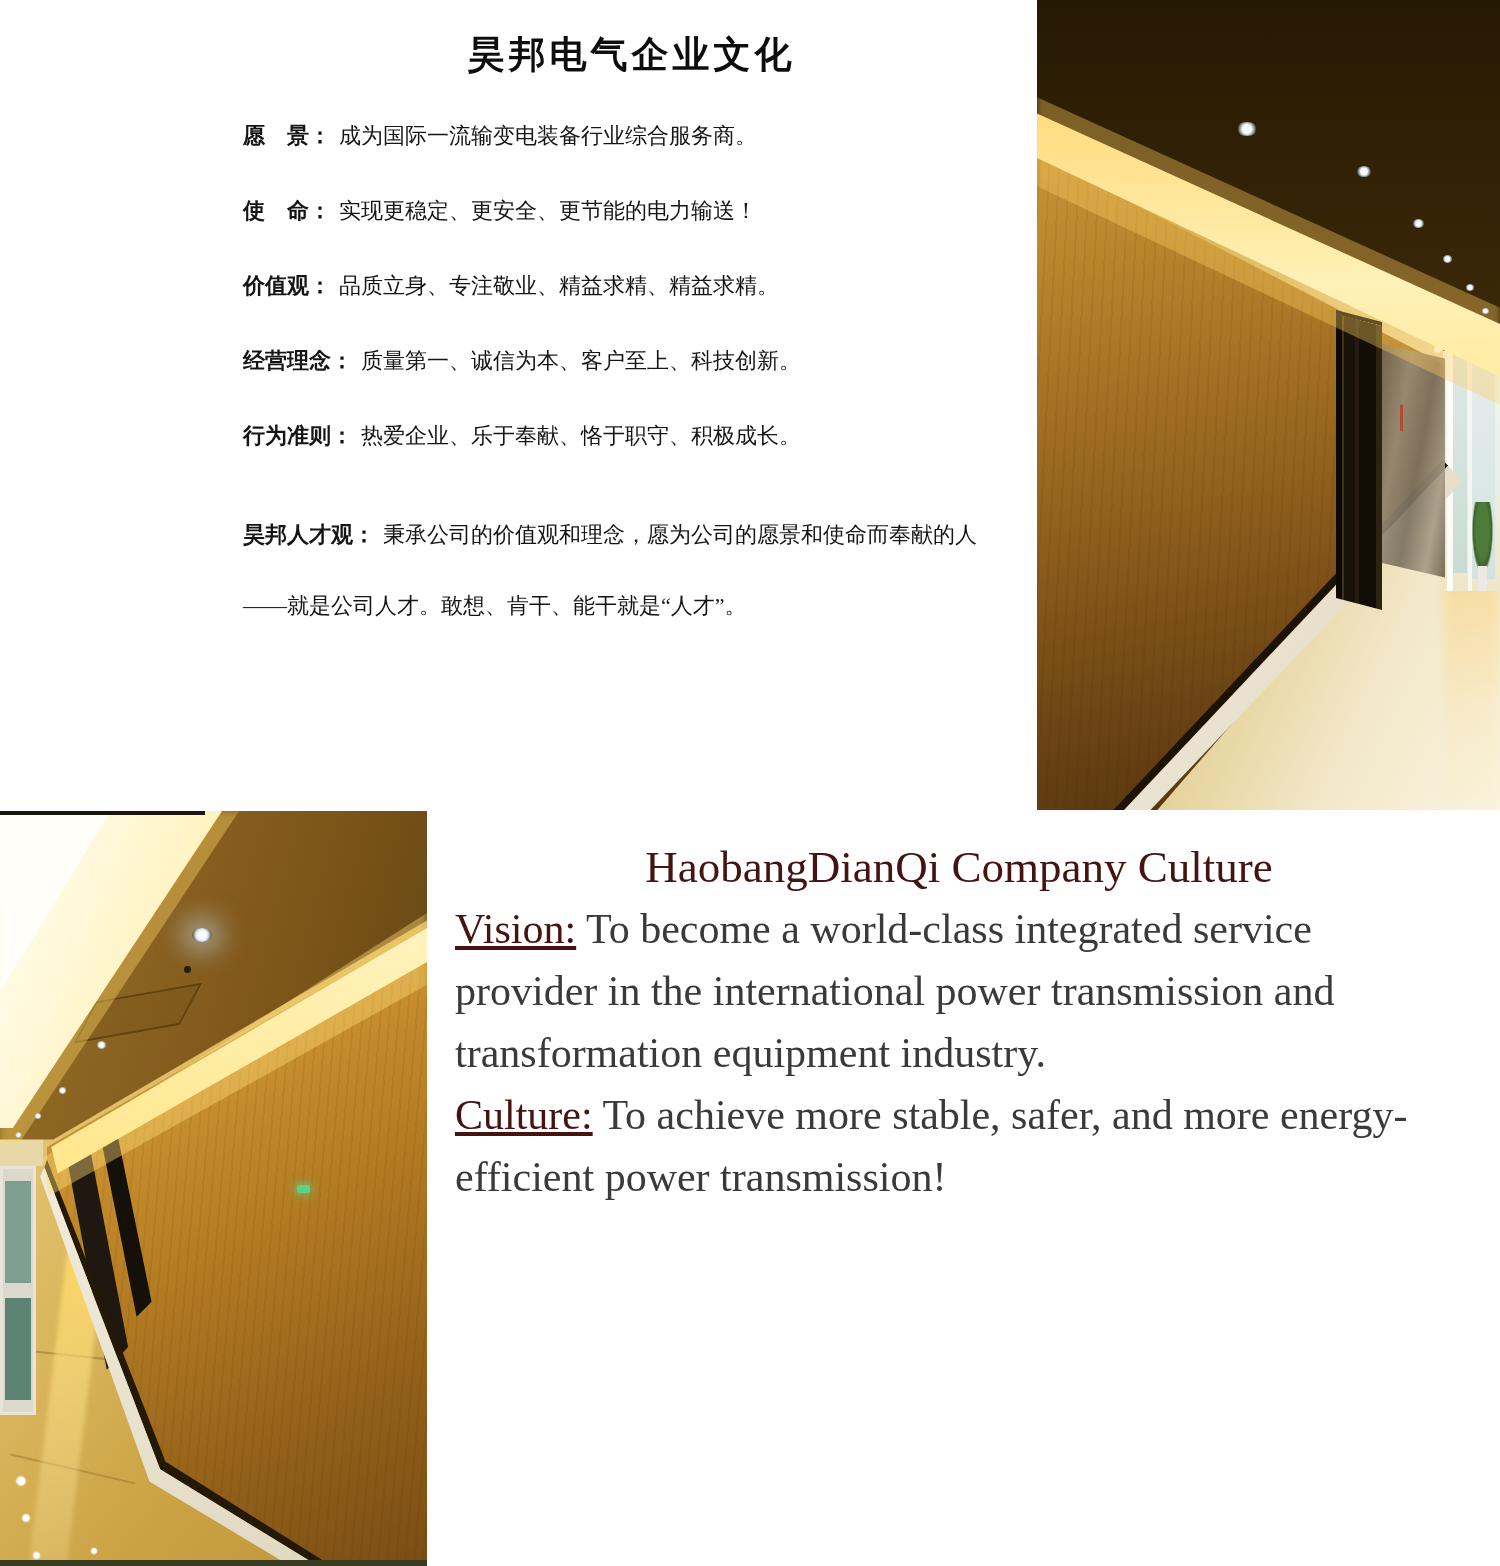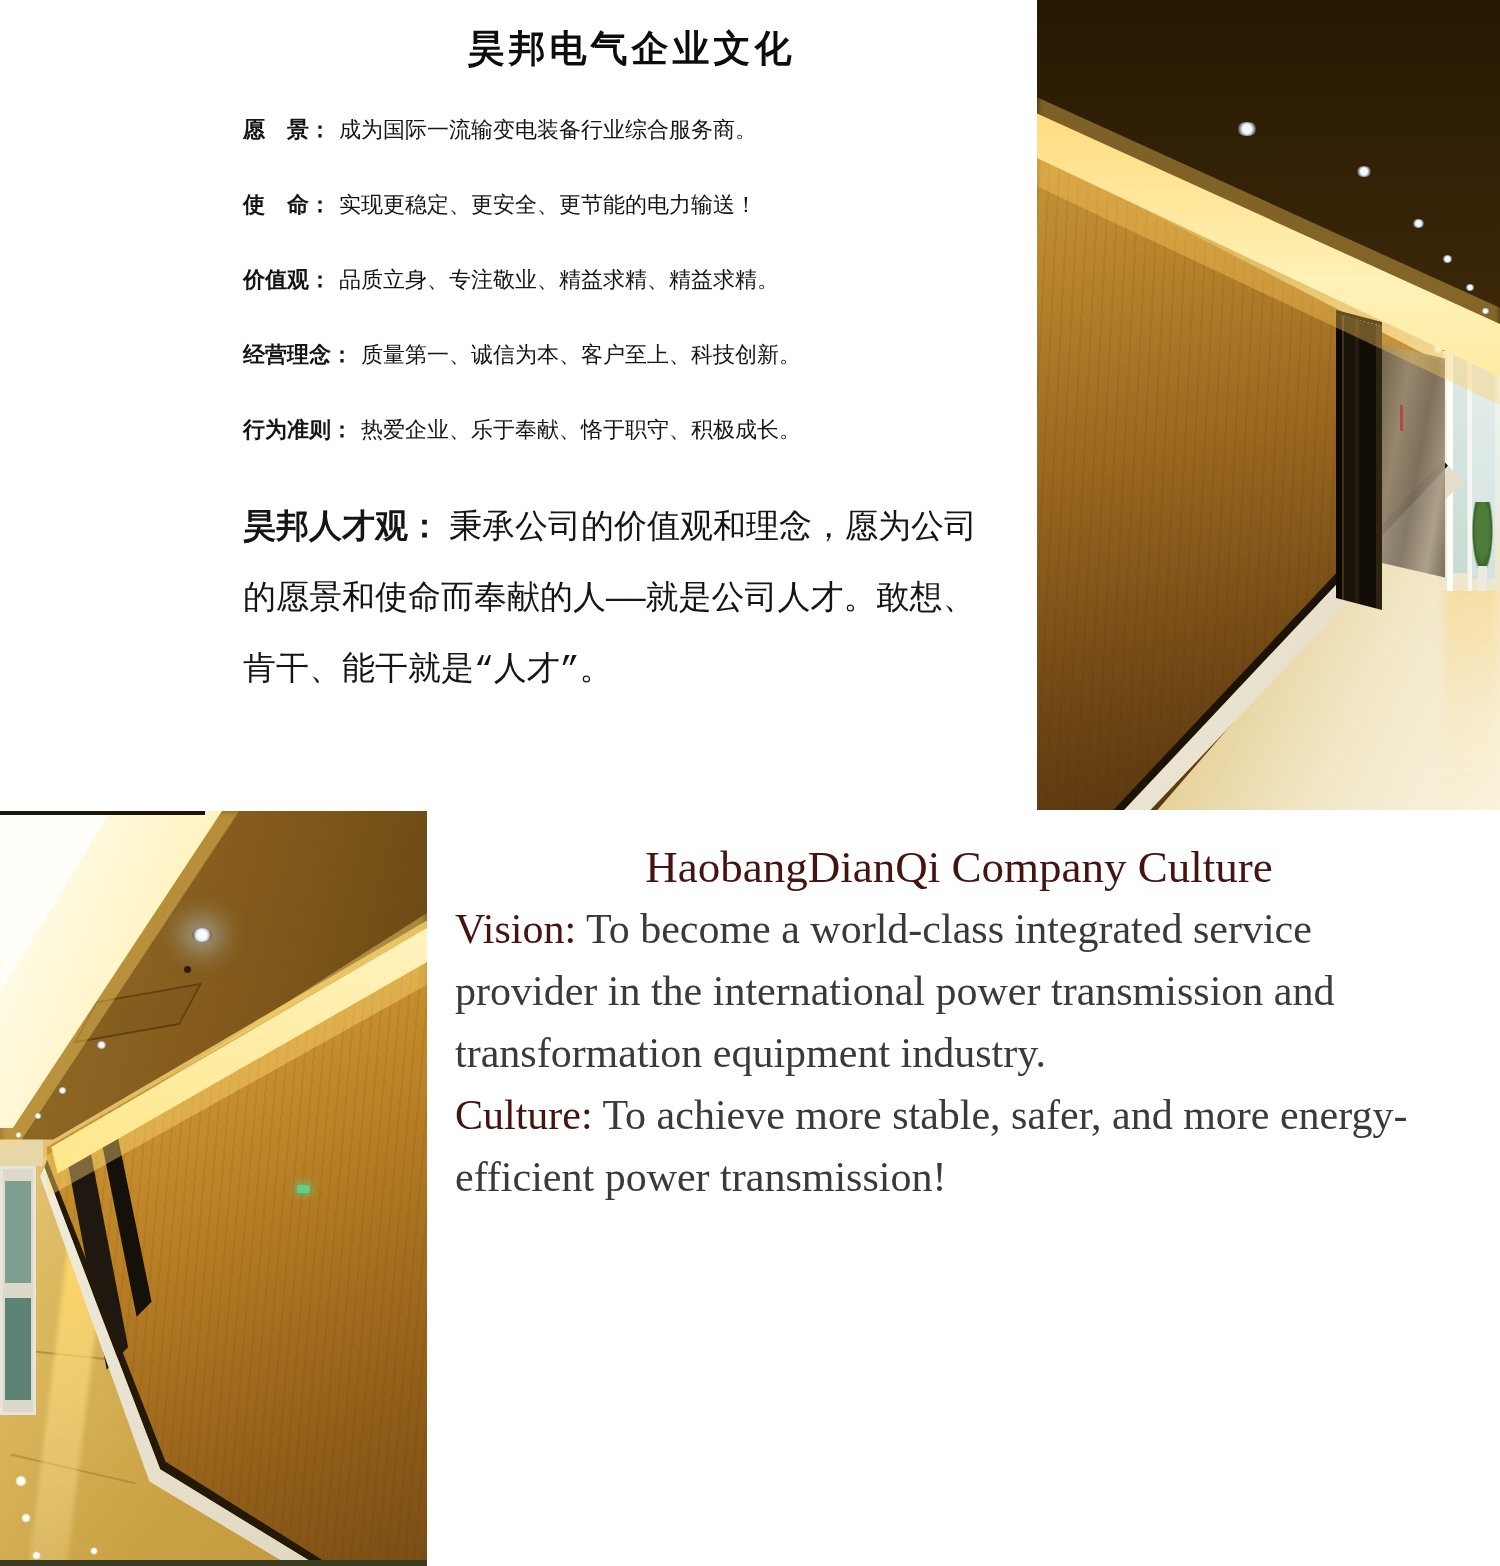--- a/index.html
+++ b/index.html
@@ -1,34 +1,34 @@
 <!DOCTYPE html>
 <html><head>
 <meta charset="utf-8">
 <style>
   html,body { margin:0; padding:0; background:#ffffff; }
   .canvas { position:relative; width:1500px; height:1566px; background:#fff; overflow:hidden;
             font-family:"Liberation Serif","DejaVu Serif",serif; }
 
   
   .cn-block { position:absolute; left:0; top:0; width:1037px; color:#151515; }
-  .cn-title { margin:24px 17px 0 243px; text-align:center; font-size:37px; font-weight:bold;
+  .cn-title { margin:30px 17px 0 243px; text-align:center; font-size:37px; font-weight:bold;
               letter-spacing:4px; color:#0d0d0d; }
   .cn-body  { margin:18px 0 0 243px; }
   .cn-line  { font-size:22px; line-height:75px; white-space:nowrap; }
   .cn-label { font-weight:bold; }
   .cn-text  { margin-left:8px; }
-  .cn-para  { margin-top:26px; font-size:33px; line-height:71px; width:758px;font-family:Liberation Mono, monospace; }
+  .cn-para  { margin-top:26px; font-size:22px; line-height:71px; width:758px; }
 
   
   .en-block { position:absolute; left:455px; top:822px; width:1008px; color:#3a3a3a; }
   .en-title { font-size:45px; line-height:62px; font-weight:normal; text-align:center;
               color:#451310; margin:0; padding-top:14px; }
   .en-item  { margin:0; font-size:42px; line-height:62px; }
-  .en-label { color:#451310; }
+  .en-label { color:#451310;text-decoration:underline; }
 
   
   .photo { position:absolute; overflow:hidden; background:#caa44c; }
   .photo-tr { left:1037px; top:0; width:463px; height:810px; }
   .photo-bl { left:0; top:811px; width:427px; height:755px; }
   .ly { position:absolute; inset:0; }
 
   
   .tr-floor { background:linear-gradient(115deg,#a87c2e 0%,#caa54e 30%,#e3cd8f 55%,#f2e7c8 78%,#faf4e0 100%); }
   .tr-end { position:absolute; left:87.6%; top:41.5%; width:12.4%; height:31.5%;

